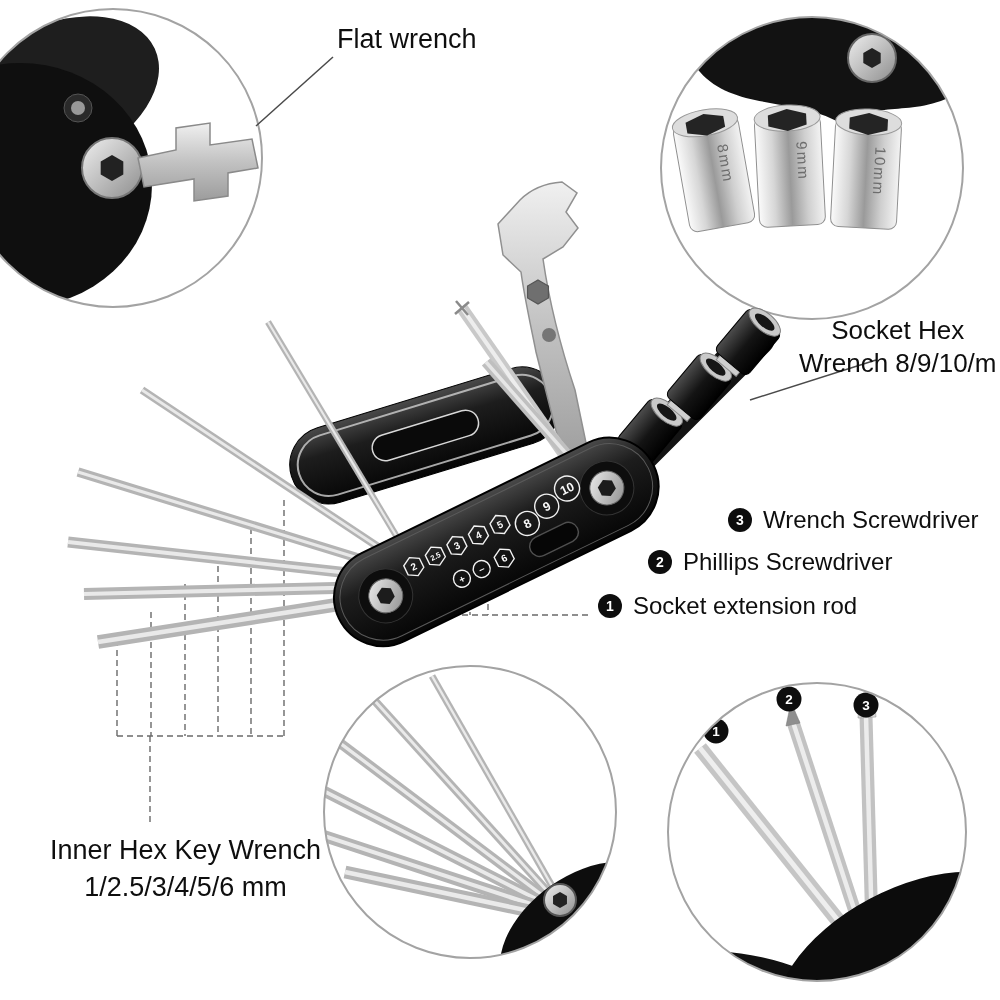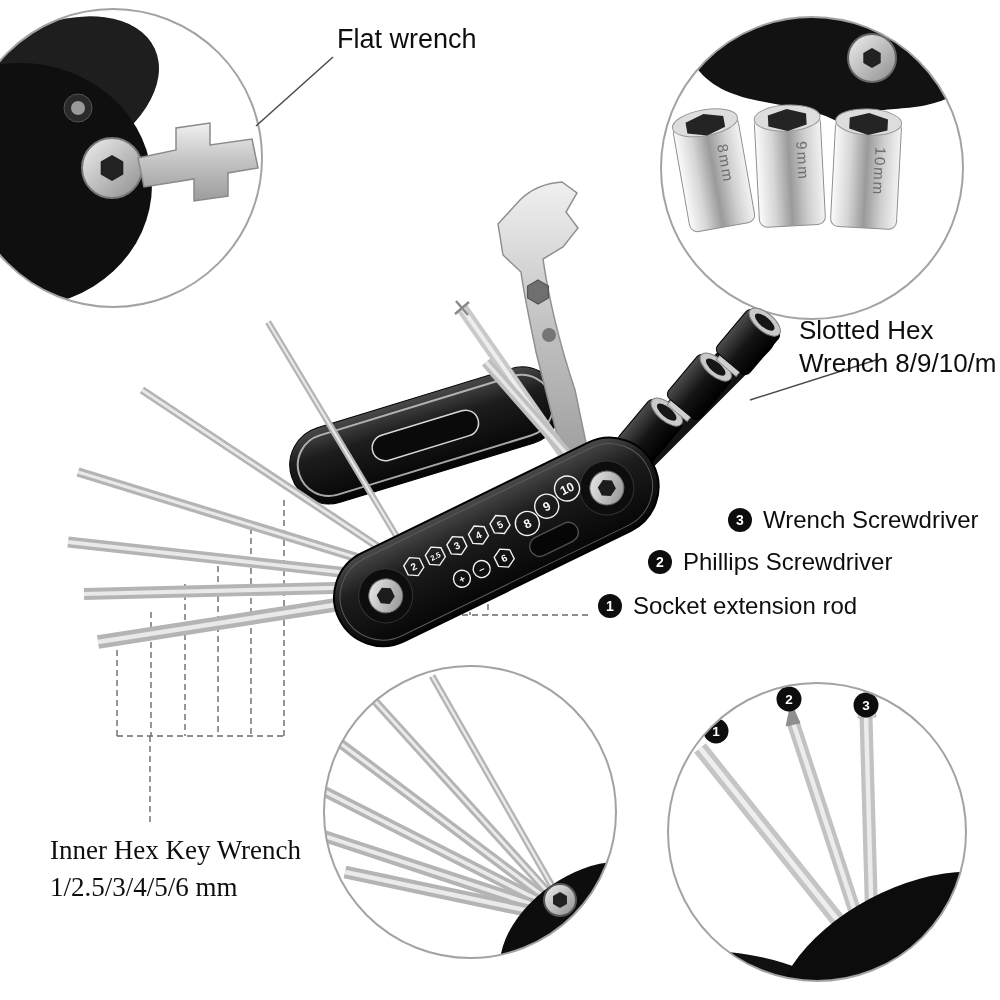--- a/index.html
+++ b/index.html
@@ -1,22 +1,22 @@
 <!DOCTYPE html>
 <html><head>
 <meta charset="utf-8">
 <style>
   html,body{margin:0;padding:0;background:#ffffff;}
   .stage{position:relative;width:1000px;height:1000px;background:#fff;overflow:hidden;
          font-family:"Liberation Sans",sans-serif;color:#101010;}
   .stage svg{position:absolute;left:0;top:0;}
-  .callout{position:absolute;font-size:27px;line-height:34px;color:#0e0e0e;}
+  .callout{position:absolute;font-size:27px;line-height:34px;color:#0e0e0e;text-align:center;}
   .callout-flat{left:337px;top:22px;}
   .callout-socket{left:799px;top:314px;font-size:26px;line-height:33px;}
-  .callout-innerhex{left:50px;top:832px;line-height:37px;font-family:Liberation Serif, serif;}
+  .callout-innerhex{left:50px;top:832px;line-height:37px;}
   .numrow{position:absolute;display:flex;align-items:center;gap:11px;font-size:24px;color:#0e0e0e;}
   .numrow .badge{width:24px;height:24px;border-radius:50%;background:#0d0d0d;color:#fff;
                  font-size:14px;font-weight:bold;display:flex;align-items:center;justify-content:center;flex:0 0 auto;}
   .row3{left:728px;top:506px;}
   .row2{left:648px;top:548px;}
   .row1{left:598px;top:592px;}
   
   .mkt{fill:#fafafa;font-family:"Liberation Sans",sans-serif;font-weight:bold;text-anchor:middle;font-size:10px;}
   .mkt.sm{font-size:7.5px;}
   .mkt.lg{font-size:12.5px;}
@@ -317,21 +317,21 @@
 
   <line class="leader" x1="333" y1="57" x2="256" y2="126"></line>
   <line class="leader" x1="750" y1="400" x2="876" y2="360"></line>
 </svg>
 
 <div class="callout callout-flat">
   <div>Flat wrench</div>
 </div>
 
 <div class="callout callout-socket">
-  <div>Slotted Hex</div>
+  <div>Socket Hex</div>
   <div>Wrench 8/9/10/m</div>
 </div>
 
 <div class="numrow row3">
   <span class="badge">3</span>
   <span>Wrench Screwdriver</span>
 </div>
 <div class="numrow row2">
   <span class="badge">2</span>
   <span>Phillips Screwdriver</span>

